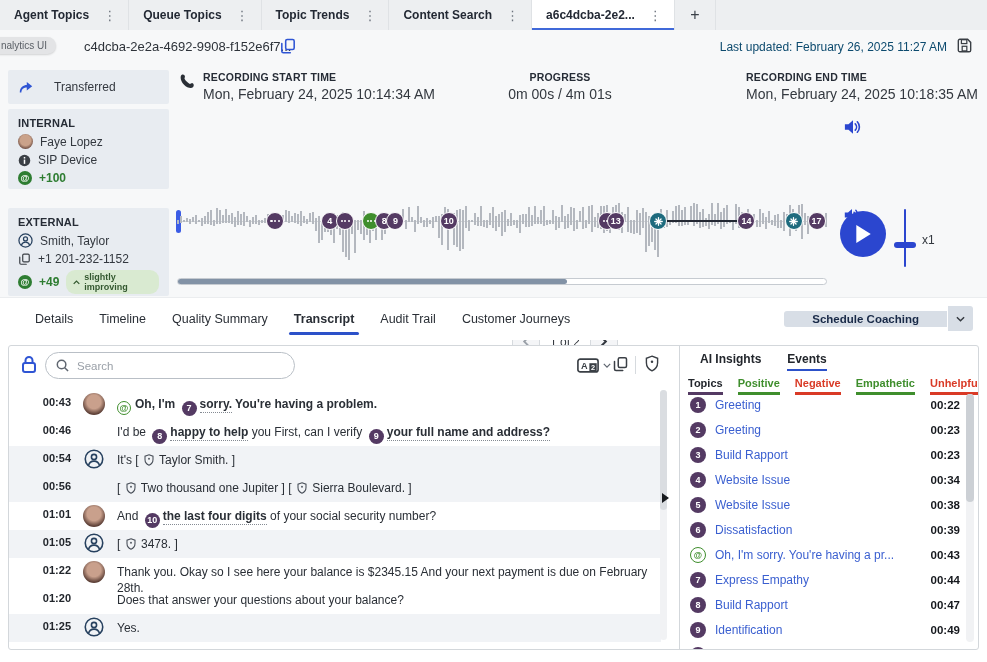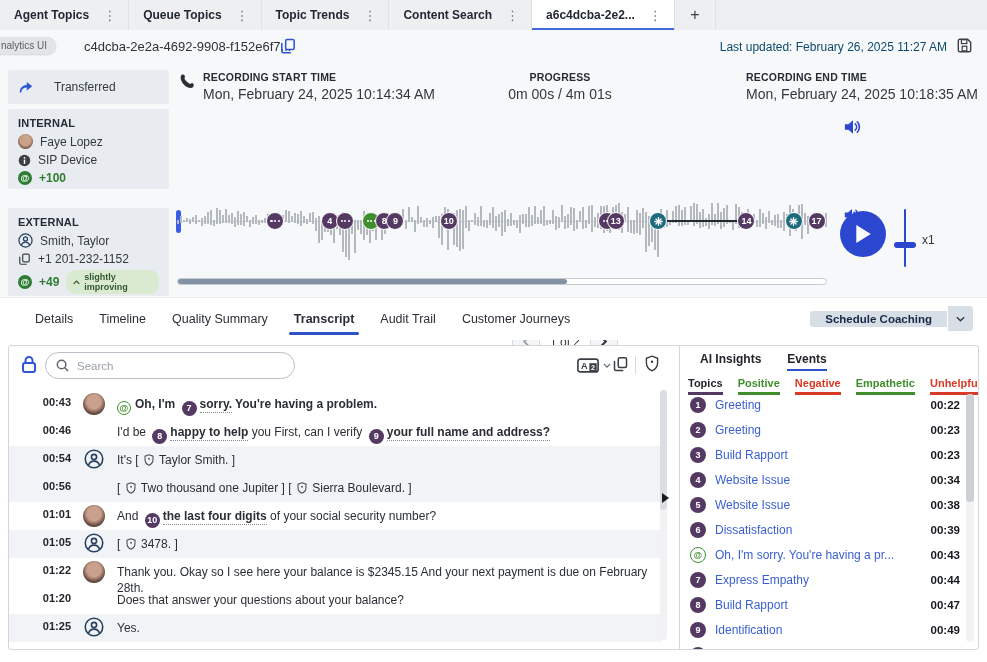--- a/index.html
+++ b/index.html
@@ -72,21 +72,21 @@
   .pager{left:512px;top:266px;display:flex;align-items:center;gap:10px;}
   .pgbtn{width:26px;height:23px;border:1px solid #d6dade;border-radius:3px;background:#f4f5f7;display:flex;align-items:center;justify-content:center;}
   .pgtxt{font-size:12px;color:#33383f;}
 
   
   .dtabs{top:298px;left:0;width:987px;height:42px;background:#fff;display:flex;align-items:center;padding-left:22px;box-sizing:border-box;}
   .dtab{position:relative;padding:0 13px;font-size:12.5px;color:#2a2f36;height:42px;display:flex;align-items:center;}
   .dtab.active{font-weight:700;}
   .dtab.active::after{content:"";position:absolute;left:8px;right:8px;bottom:5px;height:3px;background:#2c51c9;border-radius:2px;}
   .sched{top:306px;right:14px;display:flex;align-items:center;}
-  .sched-main{height:16px;background:#d8dee6;border-radius:3px 0 0 3px;display:flex;align-items:center;padding:0 15px;
+  .sched-main{height:16px;background:#d8dee6;border-radius:3px 0 0 3px;display:flex;align-items:center;padding:0 28px;
               font-size:11.5px;font-weight:700;color:#182947;}
   .sched-chev{height:25px;width:25px;background:#d8dee6;border-radius:0 3px 3px 0;margin-left:1px;display:flex;align-items:center;justify-content:center;color:#33383f;font-size:10px;}
 
   
   .content{top:345px;left:8px;width:971px;height:305px;border:1px solid #d3d7db;border-radius:3px;background:#fff;box-sizing:border-box;overflow:hidden;}
   .tpanel{position:absolute;left:0;top:0;width:662px;height:100%;}
   .searchbox{position:absolute;left:36px;top:6px;width:250px;height:27px;border:1.5px solid #b9bfc6;border-radius:14px;background:#fff;
              display:flex;align-items:center;gap:6px;padding:0 10px;box-sizing:border-box;}
   .searchbox input{border:none;outline:none;flex:1;font-size:11.5px;color:#33383f;font-family:"Liberation Sans",sans-serif;background:transparent;}
   .searchbox input::placeholder{color:#9aa0a8;}

